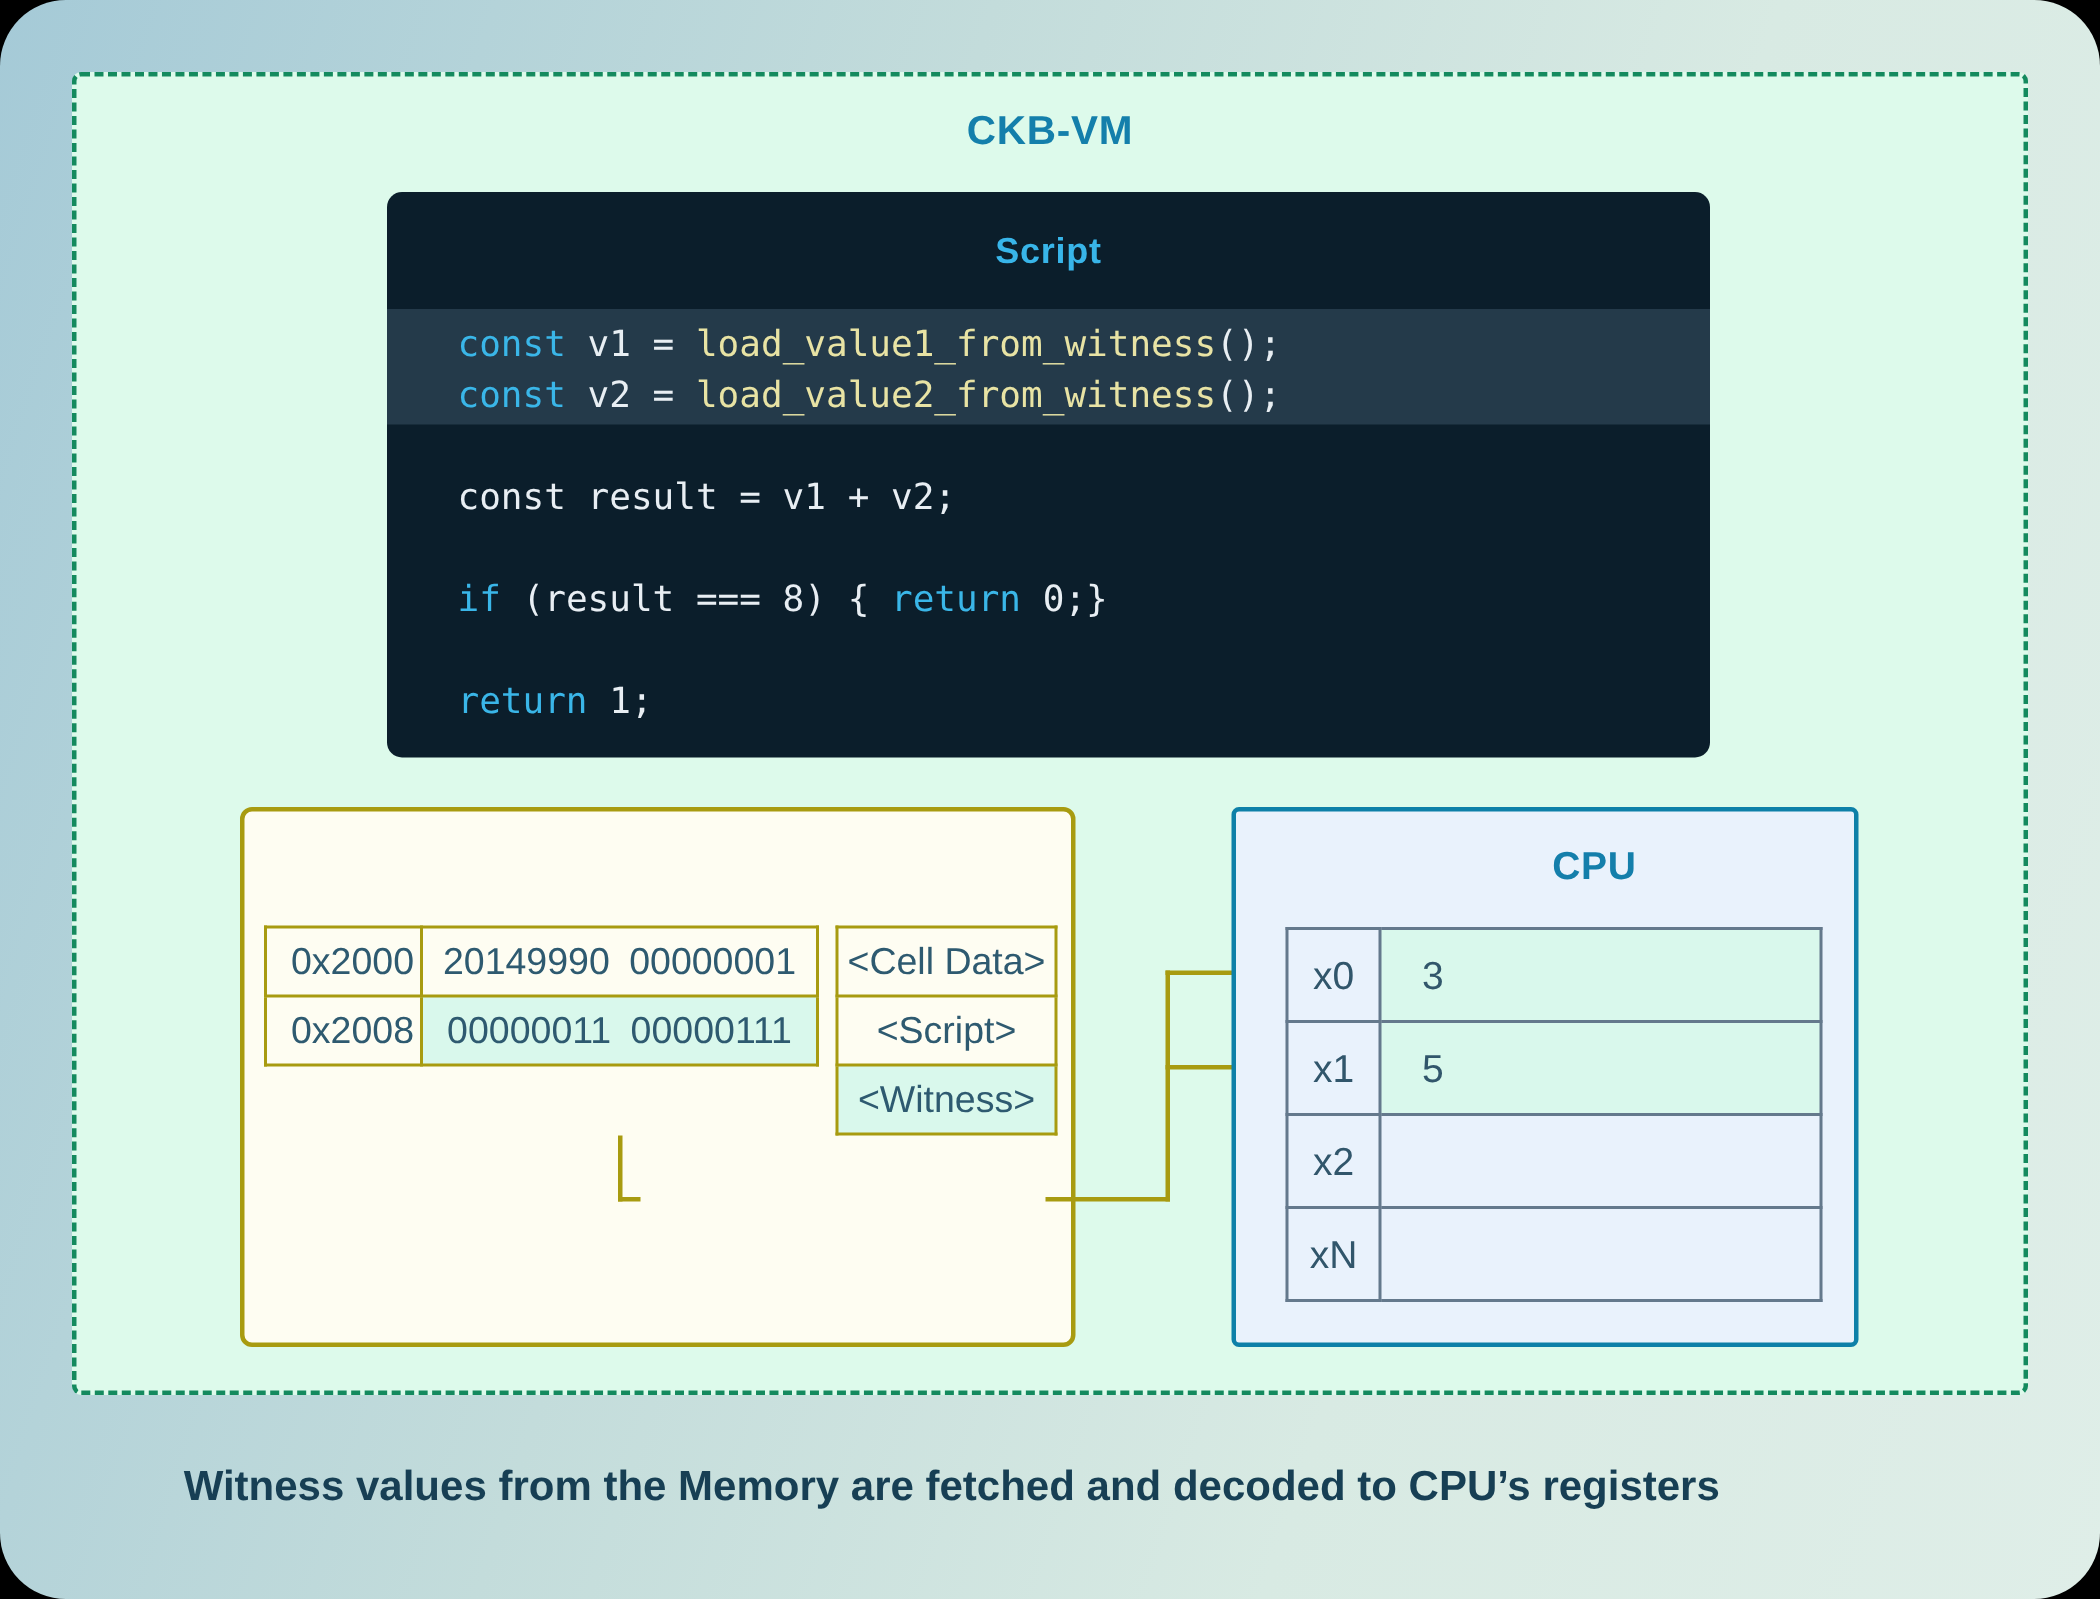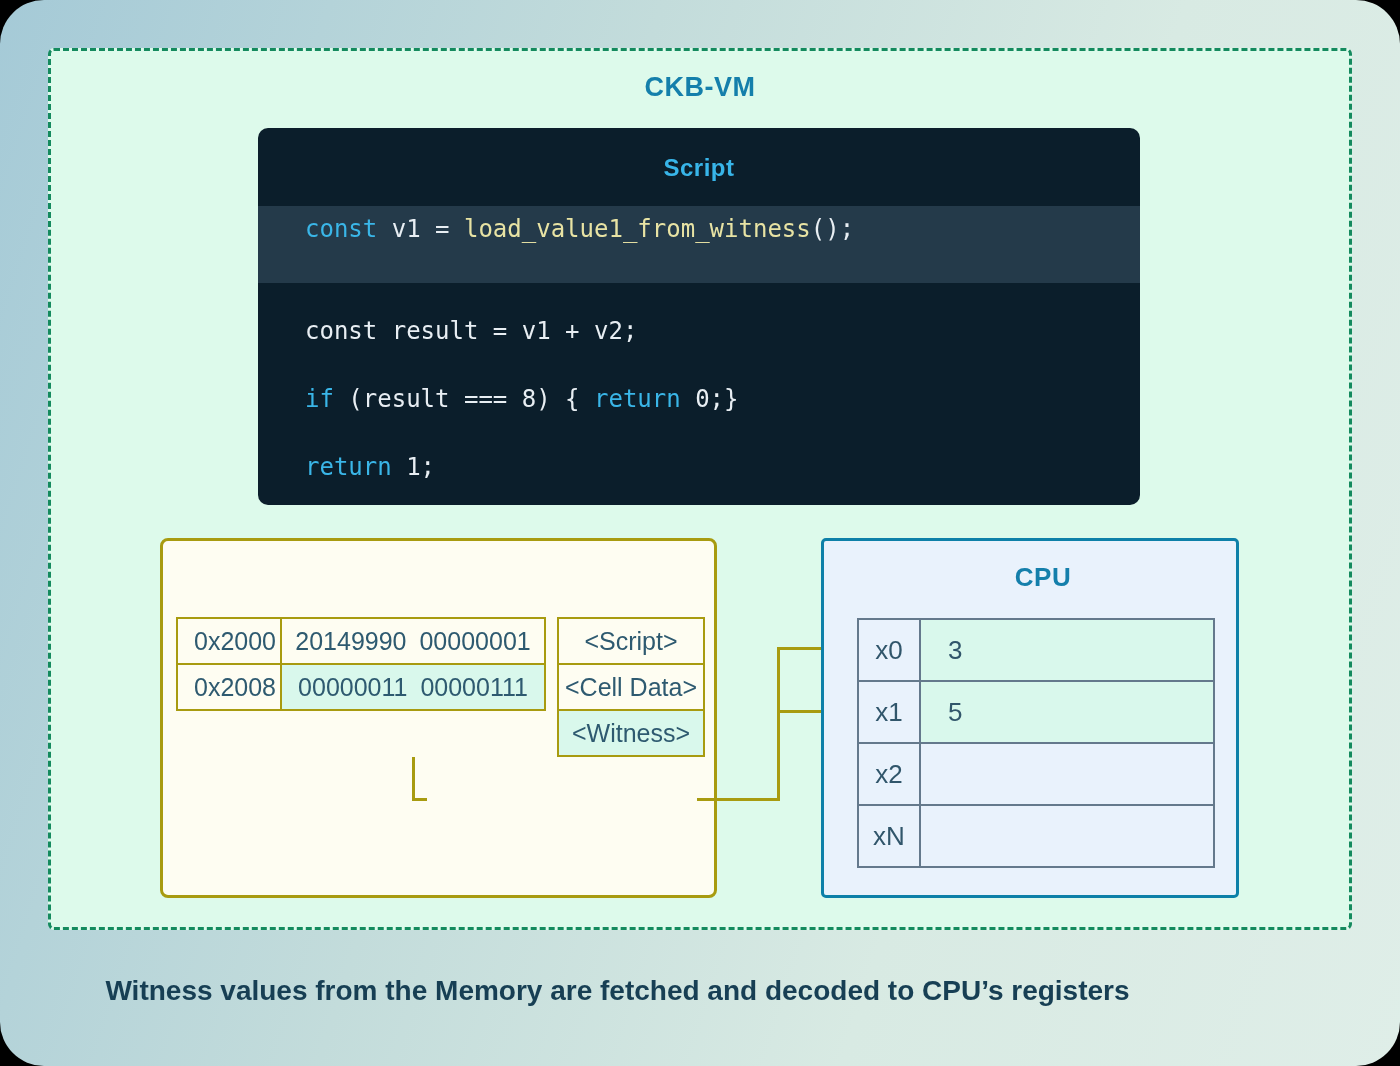--- a/index.html
+++ b/index.html
@@ -62,46 +62,47 @@
   .fetch-label{
     left:430px;top:781px;font-size:26px;color:#2d5a6e;white-space:nowrap;
   }
   
   .cpu-box{
     left:821px;top:538px;width:418px;height:360px;box-sizing:border-box;
     background:#e9f2fc;border:3px solid #0d80a8;border-radius:5px;
   }
   .cpu-title{
     left:821px;top:562px;width:444px;text-align:center;
-    font-size:26px;font-weight:bold;color:#147fab;letter-spacing:.5px;
+    font-size:26px;font-weight:bold;color:#147fab;letter-spacing:.5px;padding-left:20px;
   }
   .cpu-table{left:857px;top:618px;border-collapse:collapse;position:absolute;}
   .cpu-table td{
     border:2px solid #64798c;height:62px;box-sizing:border-box;
     font-size:26px;color:#31566b;vertical-align:middle;padding:0;
   }
   .cpu-table .reg{width:62px;text-align:center;border-radius:29px;}
   .cpu-table .val{width:294px;text-align:left;padding-left:27px;}
   .caption{
-    left:0;top:975px;width:1235px;text-align:center;
+    left:17px;top:975px;width:1235px;text-align:center;
     font-size:28px;font-weight:600;color:#173f54;
   }
 </style>
 </head>
 <body>
 
 <div class="page">
 
   <div class="abs vm-box"></div>
   <div class="abs vm-title">CKB-VM</div>
 
   <div class="abs script">
     <div class="script-title">Script</div>
     <div class="hl-band"></div>
     <div class="code-line" style="top:88px;"><span class="tok-kw">const</span><span class="tok-plain"> v1 = </span><span class="tok-fn">load_value1_from_witness</span><span class="tok-plain">();</span></div>
+    <div class="code-line" style="top:122px;"><span class="tok-kw">const</span><span class="tok-plain"> v2 = </span><span class="tok-fn">load_value2_from_witness</span><span class="tok-plain">();</span></div>
     <div class="code-line" style="top:190px;"><span class="tok-plain">const result = v1 + v2;</span></div>
     <div class="code-line" style="top:258px;"><span class="tok-kw">if</span><span class="tok-plain"> (result === 8) { </span><span class="tok-kw">return</span><span class="tok-plain"> 0;}</span></div>
     <div class="code-line" style="top:326px;"><span class="tok-kw">return</span><span class="tok-plain"> 1;</span></div>
   </div>
 
   <div class="abs memory-box"></div>
 
   <table class="mem-table mem-main">
     <tbody>
         <tr>
@@ -111,24 +112,24 @@
     <tr>
       <td class="addr">0x2008</td>
       <td class="bin cell-hl">00000011 00000111</td>
     </tr>
   </tbody>
     </table>
 
   <table class="mem-table mem-labels">
     <tbody>
         <tr>
-      <td class="lbl">&lt;Script&gt;</td>
+      <td class="lbl">&lt;Cell Data&gt;</td>
     </tr>
     <tr>
-      <td class="lbl">&lt;Cell Data&gt;</td>
+      <td class="lbl">&lt;Script&gt;</td>
     </tr>
     <tr>
       <td class="lbl cell-hl">&lt;Witness&gt;</td>
     </tr>
   </tbody>
     </table>
 
   <div class="abs oline" style="left:412px;top:757px;width:3px;height:44px;"></div>
   <div class="abs oline" style="left:412px;top:798px;width:15px;height:3px;"></div>
   <div class="abs oline" style="left:697px;top:798px;width:83px;height:3px;"></div>

